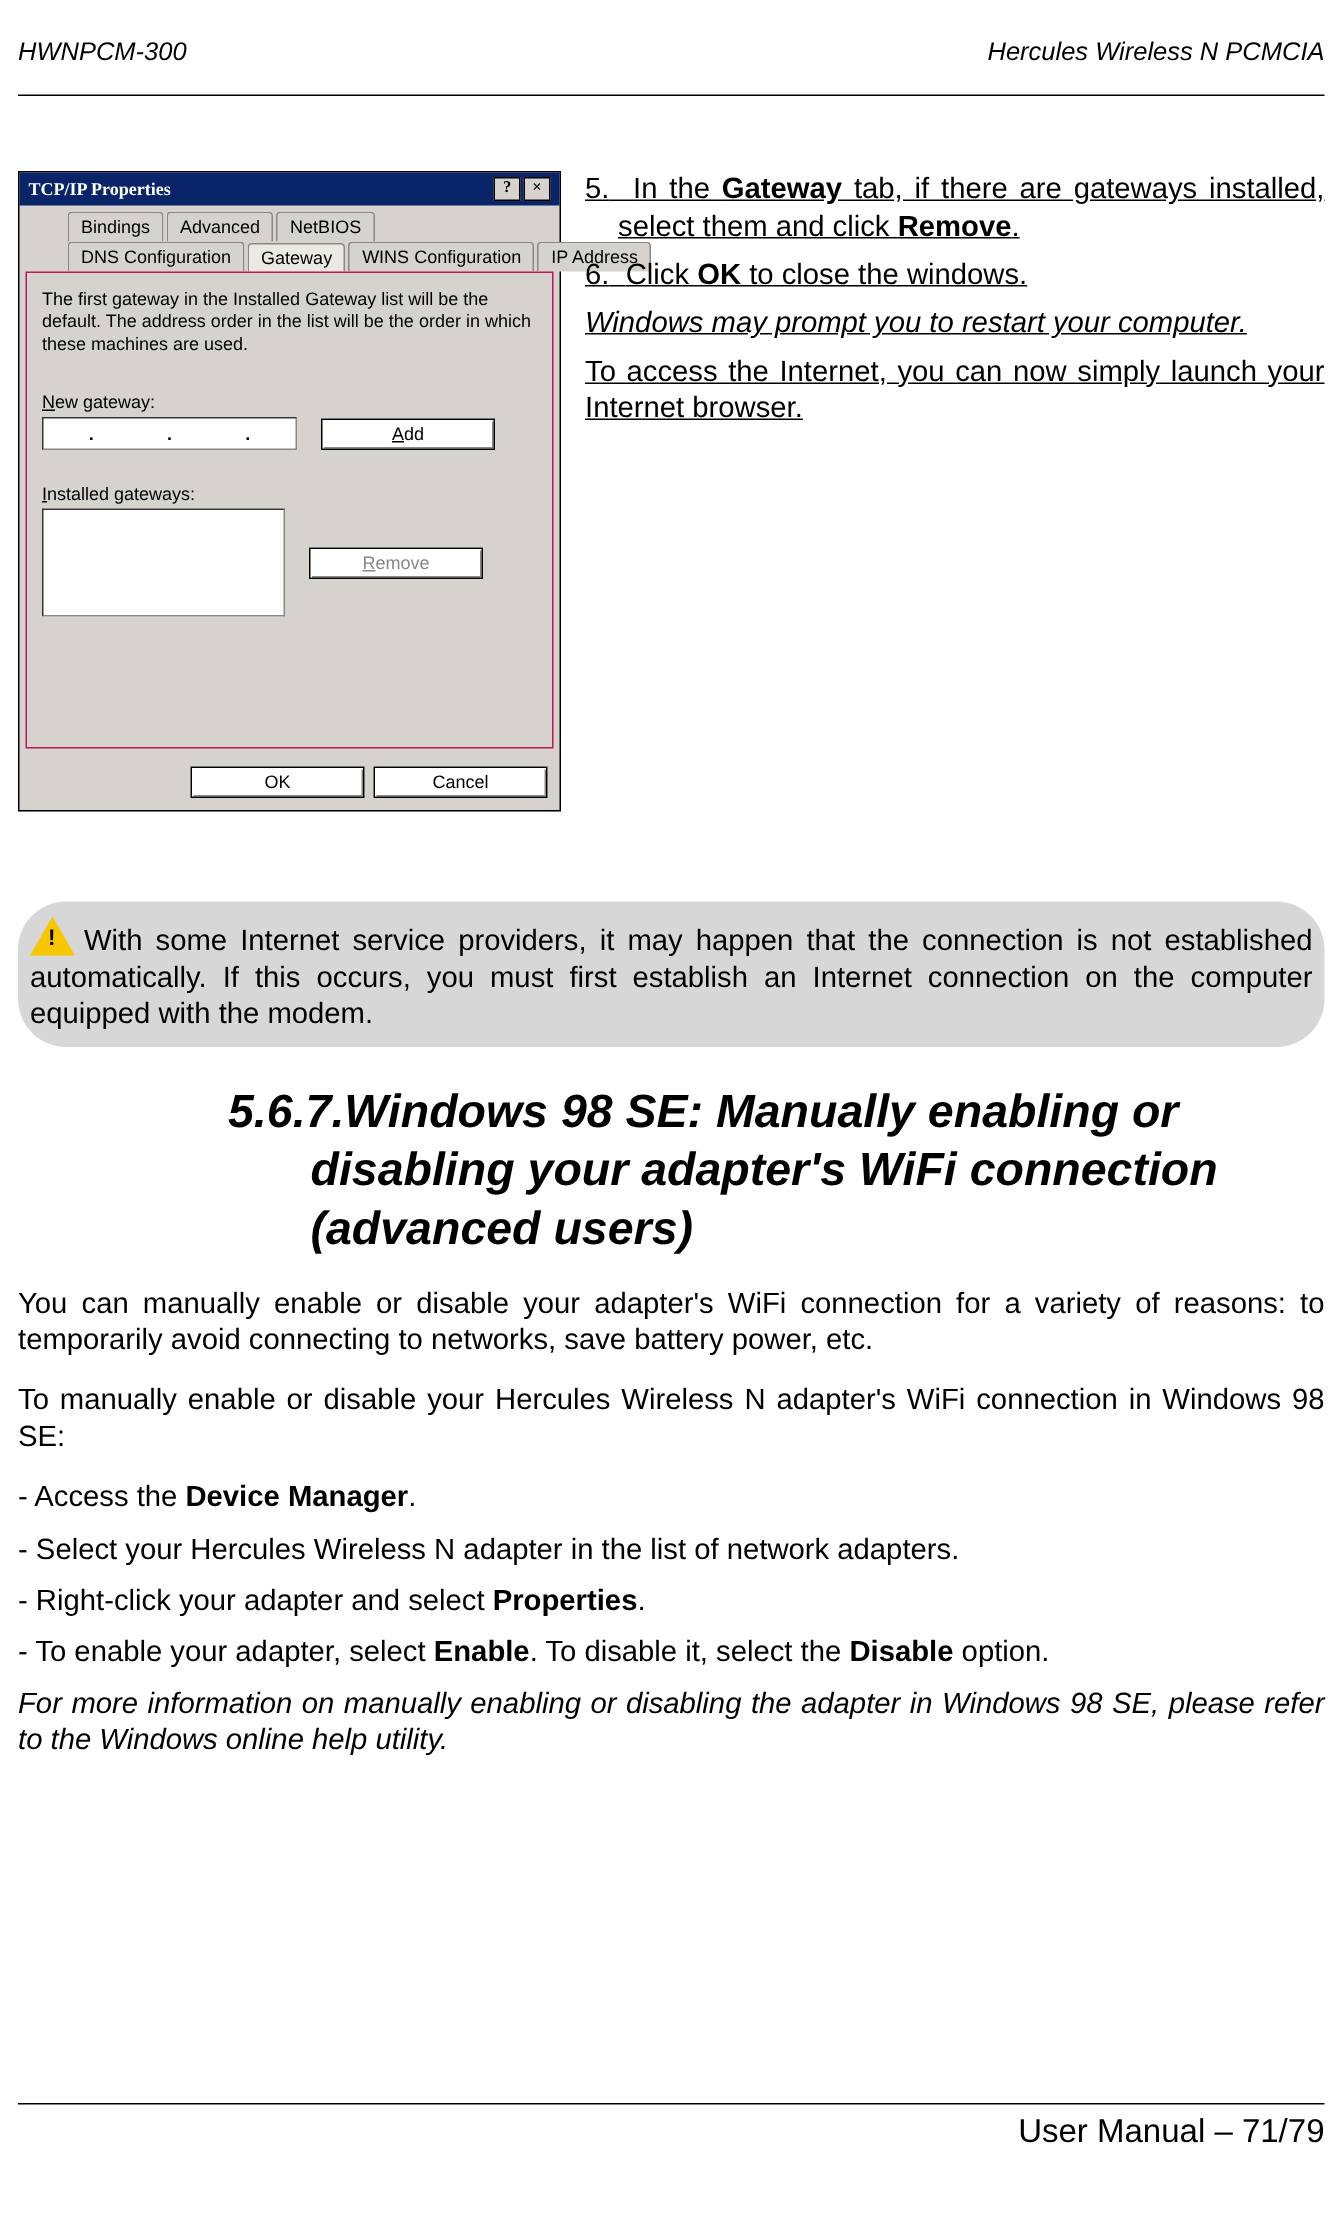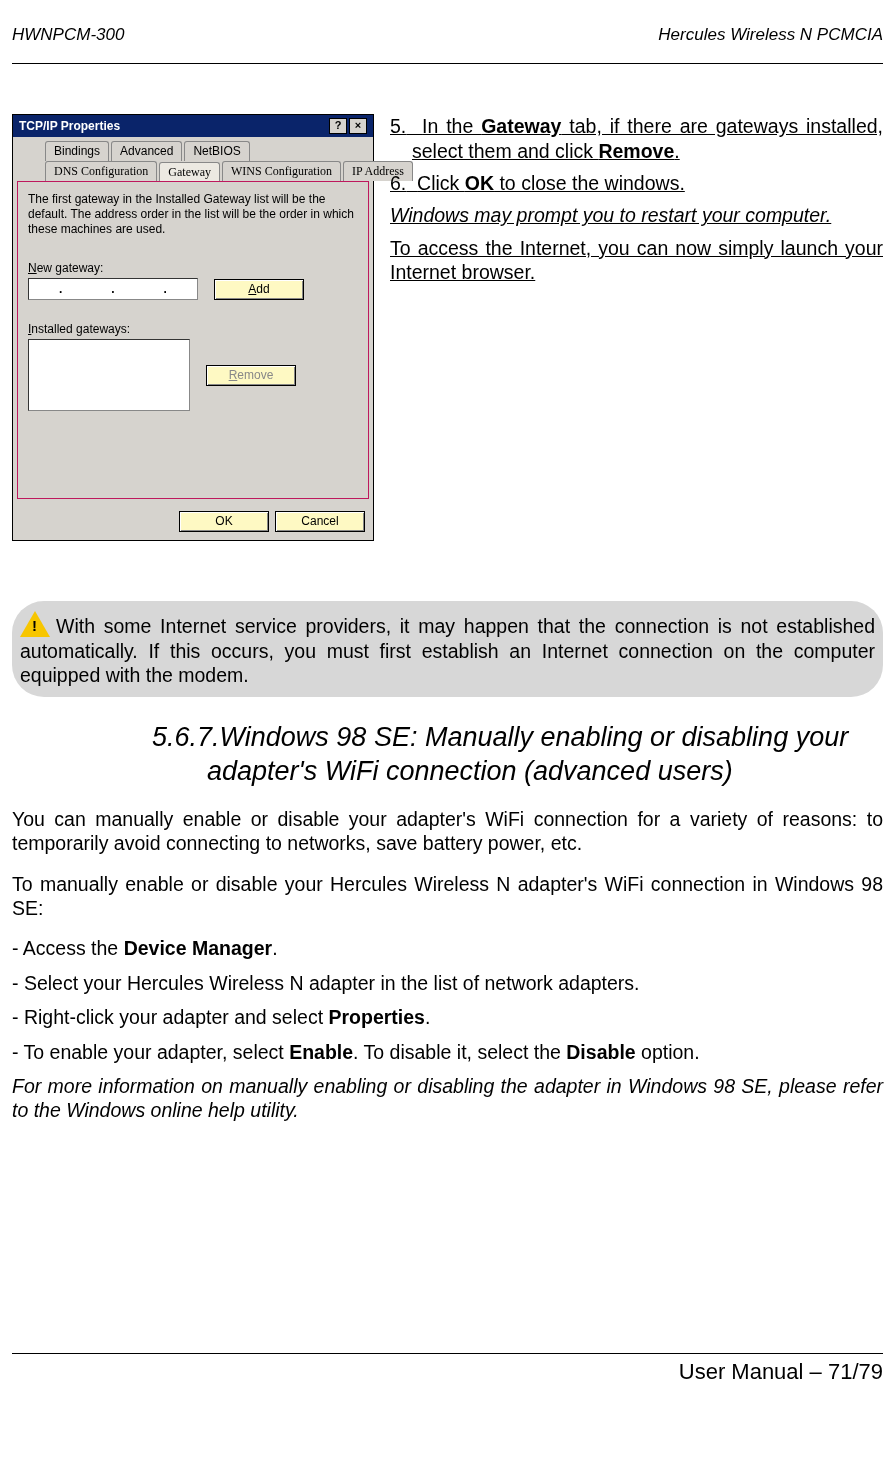--- a/index.html
+++ b/index.html
@@ -37,41 +37,42 @@
     color: #000;
   }
   .dlg-title {
     background: #0a246a;
     color: #fff;
     font-weight: bold;
     padding: 3px 6px;
     display: flex;
     justify-content: space-between;
     align-items: center;
+    font-family: Liberation Serif, serif;
   }
   .dlg-title .wbtns {
     display: flex;
     gap: 2px;
   }
   .wbtn {
     width: 16px;
     height: 14px;
     background: #d6d3ce;
     border: 1px solid #000;
     text-align: center;
     line-height: 12px;
     font-size: 11px;
     color: #000;
   }
   .tabs-row1, .tabs-row2 {
     display: flex;
     margin: 4px 4px 0 4px;
     padding-left: 28px;
   }
-  .tabs-row2 { margin-top: 0; font-family: Liberation Serif, serif; }
+  .tabs-row2 { margin-top: 0; }
   .tab {
     border: 1px solid #888;
     border-bottom: none;
     padding: 2px 8px;
     background: #d6d3ce;
     margin-right: 2px;
     font-size: 12px;
     border-radius: 3px 3px 0 0;
     white-space: nowrap;
   }
@@ -110,22 +111,22 @@
     background: #fff;
     border: 1px inset #888;
     width: 160px;
     height: 20px;
     padding: 0 4px;
     justify-content: space-between;
   }
   .ipbox span.sep { font-weight: bold; }
   .btn {
     border: 1px solid #000;
-    background: #fef9c3;
-    padding: 2px 14px;
+    background: #ffffff;
+    padding: 2px 27px;
     box-shadow: 1px 1px 0 #fff inset, -1px -1px 0 #888 inset;
     font-size: 12px;
     min-width: 60px;
     text-align: center;
   }
   .btn.disabled { color: #888; }
   .listbox {
     background: #fff;
     border: 1px inset #888;
     width: 160px;
@@ -171,22 +172,22 @@
     content: "!";
     position: absolute;
     left: -3px;
     top: 6px;
     font-weight: bold;
     color: #000;
     font-size: 15px;
   }
   h2.section {
     font-style: italic;
-    font-weight: normal;
-    font-size: 27px;
+    font-weight: bold;
+    font-size: 31px;
     margin: 0 0 18px 140px;
     text-indent: -55px;
     padding-left: 55px;
     line-height: 1.25;
   }
   .body-p {
     text-align: justify;
     margin: 0 0 16px 0;
   }
   .step {

